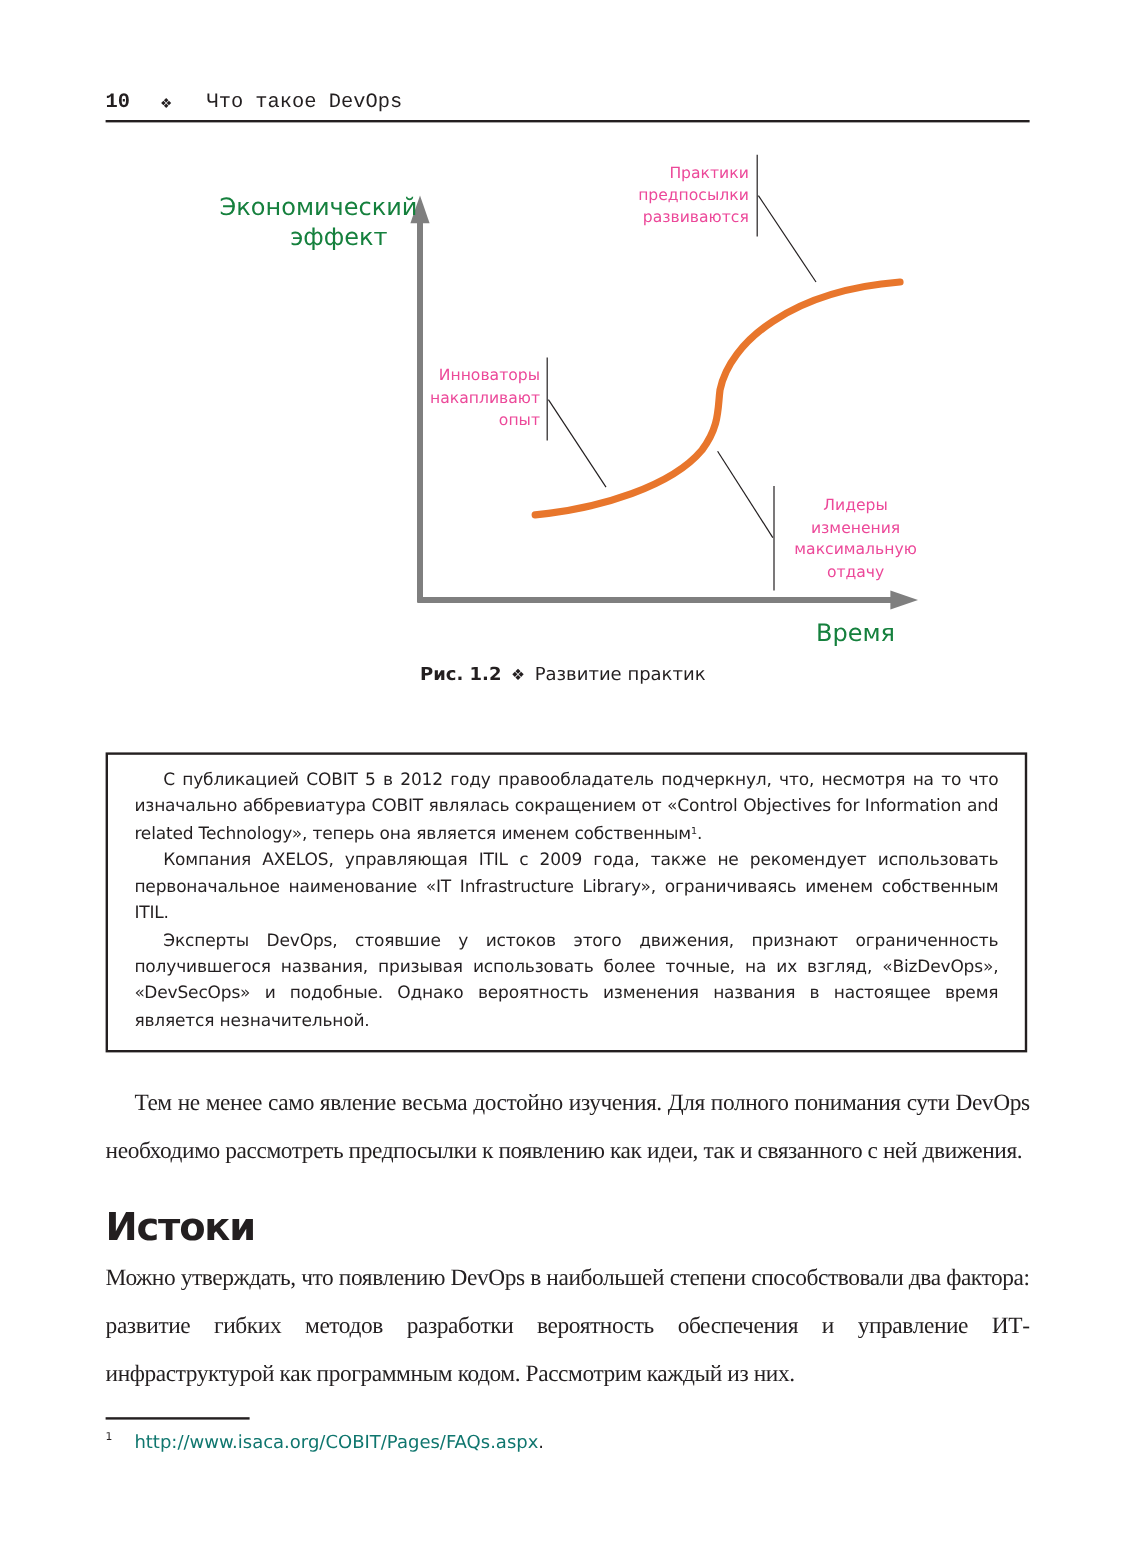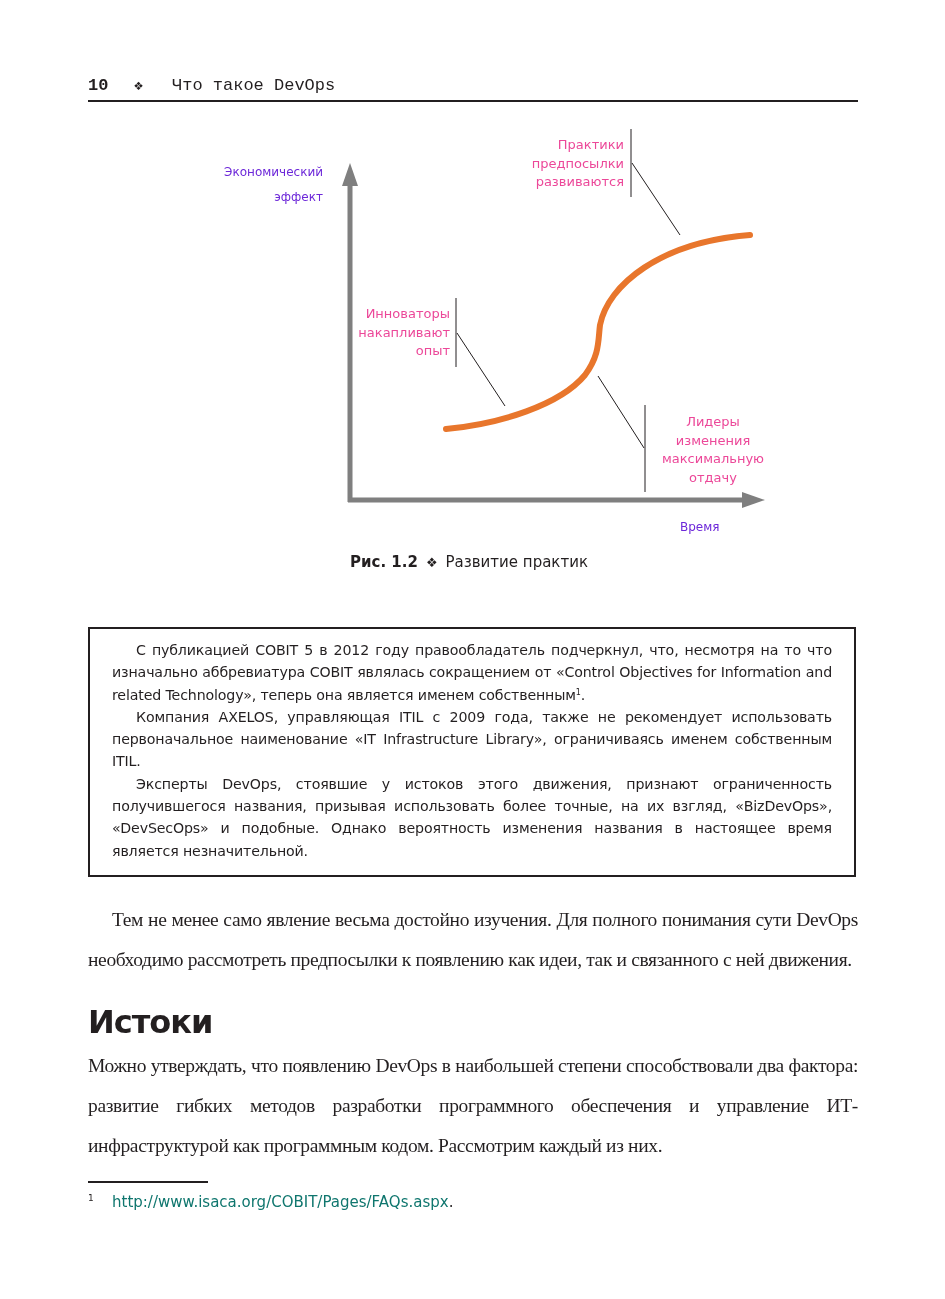--- a/index.html
+++ b/index.html
@@ -9,21 +9,21 @@
 
   .running-head { position:absolute; left:88px; top:74px; width:770px; height:26px; border-bottom:2px solid #231f20; font-size:17px;font-family:Liberation Mono, monospace; }
   .running-head .pnum { position:absolute; left:0; top:2px; font-weight:bold; }
   .running-head .orn { position:absolute; left:46px; top:2px; font-size:15px; }
   .running-head .title { position:absolute; left:84px; top:2px; }
 
   .figure { position:absolute; left:0; top:0; width:945px; height:600px; }
   .figure svg { position:absolute; left:0; top:0; }
   .fig-label { position:absolute; font-size:13px; line-height:18.5px; text-align:right; color:#ec4899; }
   .fig-label.left { text-align:center; }
-  .axis-label { position:absolute; font-size:12px; line-height:25px; color:#6d28d9; }
+  .axis-label { position:absolute; font-size:20px; line-height:25px; color:#15803d; }
 
   .caption { position:absolute; left:350px; top:553px; font-size:15px; }
   .caption b { font-weight:bold; }
   .caption .orn { margin:0 8px; font-size:13px; }
 
   .sidebar-box { position:absolute; left:88px; top:627px; width:768px; height:250px; border:2px solid #231f20; box-sizing:border-box; padding:10px 22px 0 22px; font-size:14.2px; line-height:22.3px; text-align:justify; }
   .sidebar-box p { margin:0; text-indent:24px; letter-spacing:-0.15px; }
   .sidebar-box sup { font-size:8px; vertical-align:top; position:relative; top:-2px; }
 
   .body-para { position:absolute; left:88px; width:770px; font-size:19.5px; line-height:40px; text-align:justify; letter-spacing:-0.35px; margin:0; }
@@ -96,19 +96,19 @@
 </div>
 
 <div class="sidebar-box sans">
   <p><span>С публикацией COBIT 5 в 2012 году правообладатель подчеркнул, что, несмотря на то что изначально аббревиатура COBIT являлась сокращением от «Control Objectives for Information and related Technology», теперь она является именем собственным</span><sup>1</sup><span>.</span></p>
   <p>Компания AXELOS, управляющая ITIL с 2009 года, также не рекомендует использовать первоначальное наименование «IT Infrastructure Library», ограничиваясь именем собственным ITIL.</p>
   <p>Эксперты DevOps, стоявшие у истоков этого движения, признают ограниченность получившегося названия, призывая использовать более точные, на их взгляд, «BizDevOps», «DevSecOps» и подобные. Однако вероятность изменения названия в настоящее время является незначительной.</p>
 </div>
 
 <p class="body-para indent serif" style="top:900px;">Тем не менее само явление весьма достойно изучения. Для полного понимания сути DevOps необходимо рассмотреть предпосылки к появлению как идеи, так и связанного с ней движения.</p>
 <h2 class="section-heading sans">Истоки</h2>
-<p class="body-para serif" style="top:1046px;">Можно утверждать, что появлению DevOps в наибольшей степени способствовали два фактора: развитие гибких методов разработки программного обеспечения и управление ИТ-инфраструктурой как программным кодом. Рассмотрим каждый из них.</p>
+<p class="body-para serif" style="top:1046px;">Можно утверждать, что появлению DevOps в наибольшей степени способствовали два фактора: развитие гибких методов разработки вероятность обеспечения и управление ИТ-инфраструктурой как программным кодом. Рассмотрим каждый из них.</p>
 
 <div class="footnote-rule"></div>
 <div class="footnote sans">
   <span class="fn-mark">1</span>
   <span class="fn-link"><a class="fn-link-a" style="color:#0f766e; text-decoration:none;">http://www.isaca.org/COBIT/Pages/FAQs.aspx</a><span class="fn-dot">.</span></span>
 </div>
 
 </body></html>

